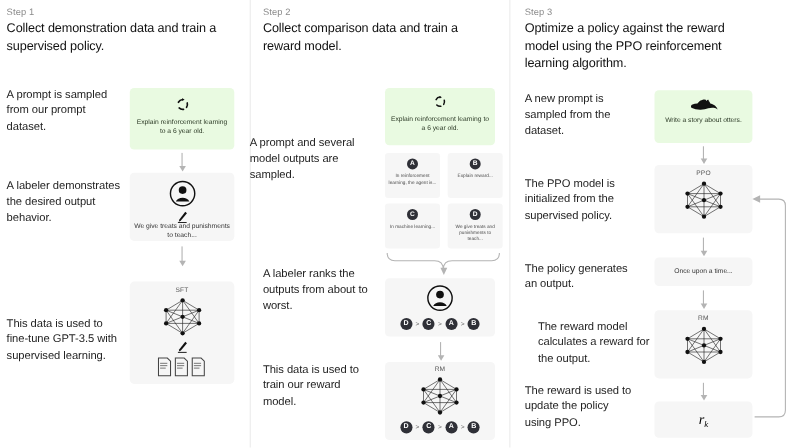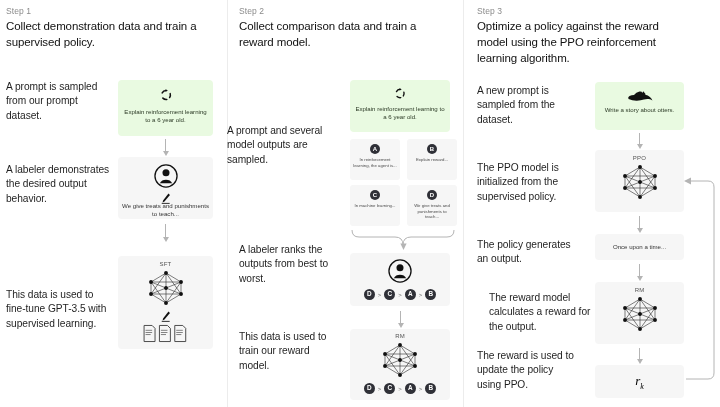--- a/index.html
+++ b/index.html
@@ -254,21 +254,21 @@
       </span>
     </div>
   </div>
 
   <div class="column col2">
 
     <div class="step-label" style="left:12px; top:6px;">Step 2</div>
     <div class="step-title" style="left:12px; top:19px; width:200px;">Collect comparison data and train a reward model.</div>
 
     <div class="caption" style="left:0; top:80px; width:100px;margin-top:44px;">A prompt and several model outputs are sampled.</div>
-    <div class="caption" style="left:12px; top:243px; width:103px;">A labeler ranks the outputs from best to worst.</div>
+    <div class="caption" style="left:12px; top:243px; width:103px;">A labeler ranks the outputs from about to worst.</div>
     <div class="caption" style="left:12px; top:330px; width:100px;">This data is used to train our reward model.</div>
 
     <div class="box green" style="left:123px; top:80px; width:100px; height:52px;">
       <span class="svgicon" style="left:50%; top:6px; transform:translateX(-50%);">
         <svg width="13" height="13" viewBox="0 0 24 24">
           <g fill="none" stroke="#111" stroke-width="2.6" stroke-linecap="round">
             <path d="M5.5 8.5 A8 8 0 0 1 12 4.2"></path>
             <path d="M19.2 9.6 A8 8 0 0 1 18.2 16.4"></path>
             <path d="M13.4 19.6 A8 8 0 0 1 6.6 17.4"></path>
           </g>

